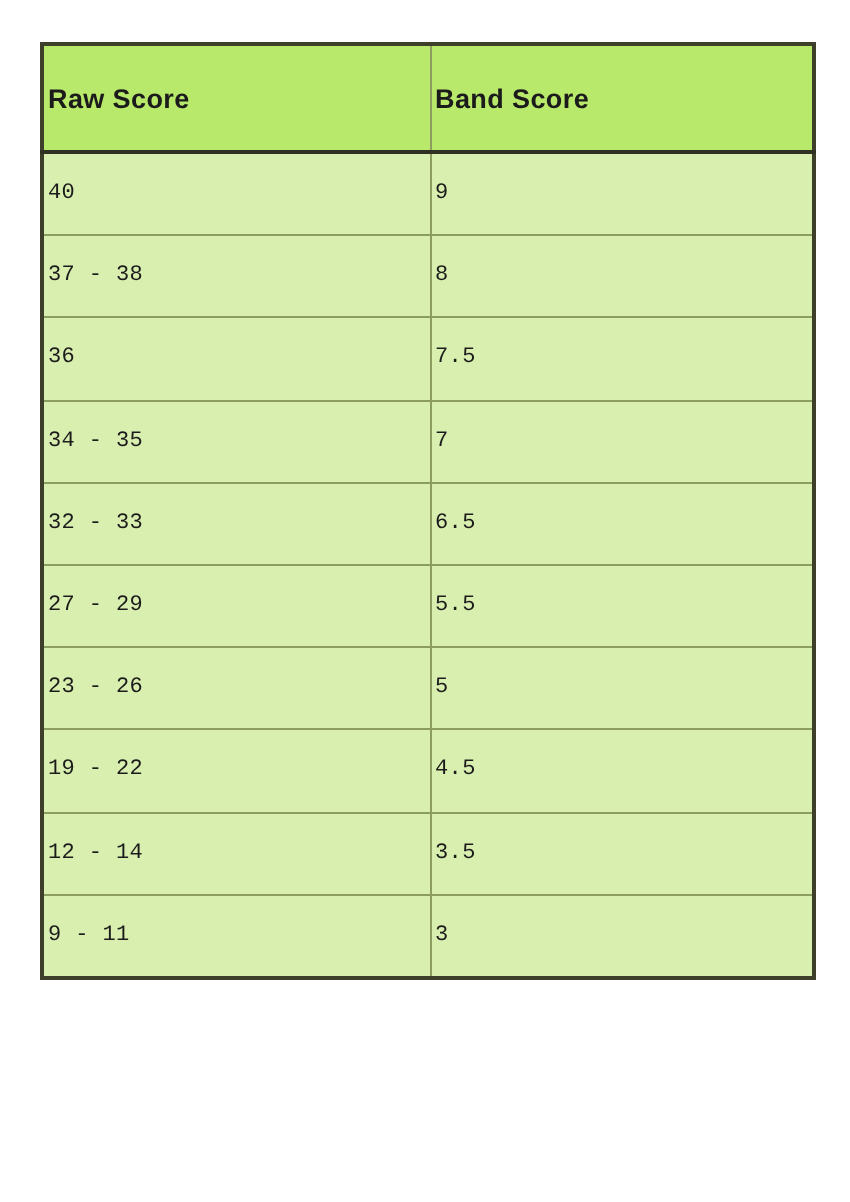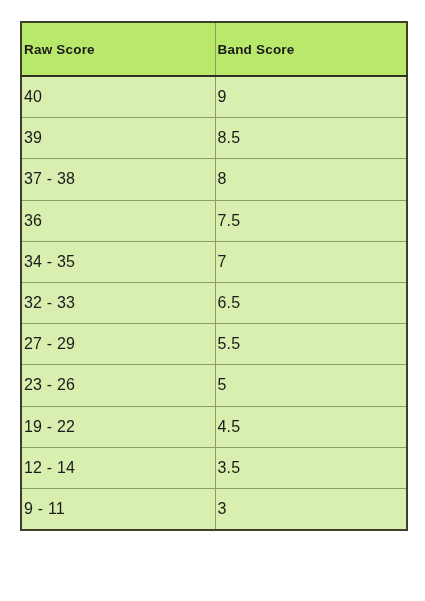--- a/index.html
+++ b/index.html
@@ -58,23 +58,24 @@
     letter-spacing: 0.2px;
     border-bottom: 2px solid #2f3123;
     border-top: none;
   }
   table.score-table thead th.th-raw  { border-left: none; }
   table.score-table thead th.th-band { border-right: none; }
 
   table.score-table tbody td {
     background: #d9efaf;
     height: 36.2px;
-    font-size: 16px;
+    font-size: 11px;
     font-weight: normal;
     letter-spacing: 0.2px;
+    font-family: Liberation Mono, monospace;
   }
   table.score-table tbody td.cell-raw  { border-left: none; }
   table.score-table tbody td.cell-band { border-right: none; }
   table.score-table tbody tr:last-child td { border-bottom: none; }
 </style>
 </head>
 <body>
 
 <div id="page-root">
 
@@ -87,24 +88,20 @@
       <thead>
         <tr>
           <th class="th-raw">Raw Score</th>
           <th class="th-band">Band Score</th>
         </tr>
       </thead>
       <tbody id="table-body">
       <tr>
             <td class="cell-raw">40</td>
             <td class="cell-band">9</td>
-          </tr>
-          <tr>
-            <td class="cell-raw">39</td>
-            <td class="cell-band">8.5</td>
           </tr>
           <tr>
             <td class="cell-raw">37 - 38</td>
             <td class="cell-band">8</td>
           </tr>
           <tr>
             <td class="cell-raw">36</td>
             <td class="cell-band">7.5</td>
           </tr>
           <tr>

